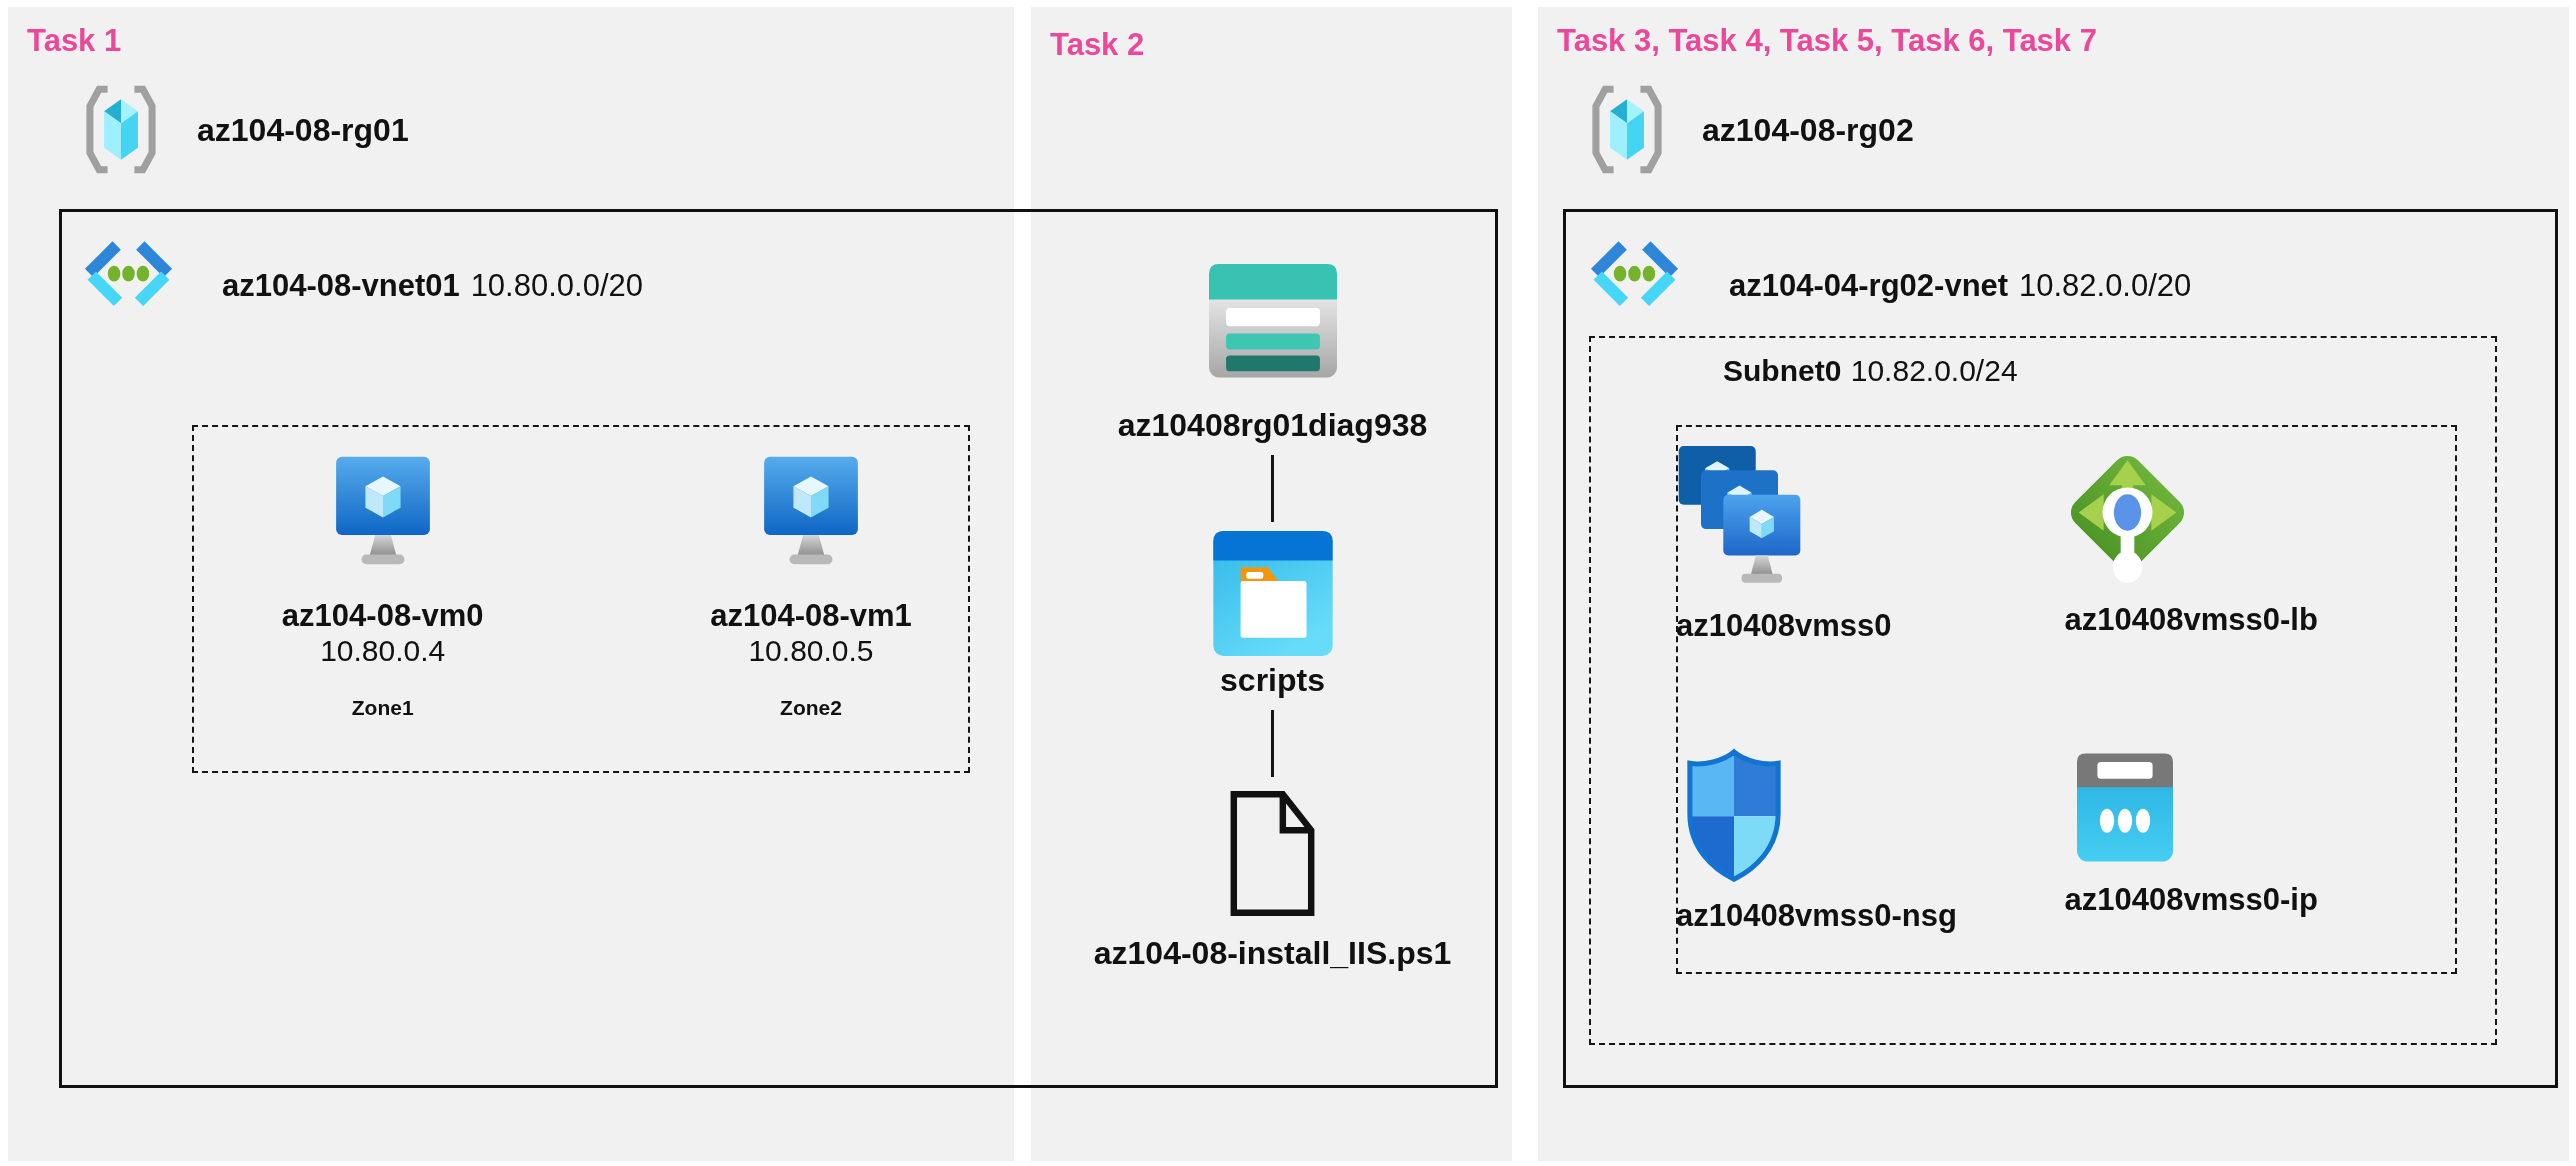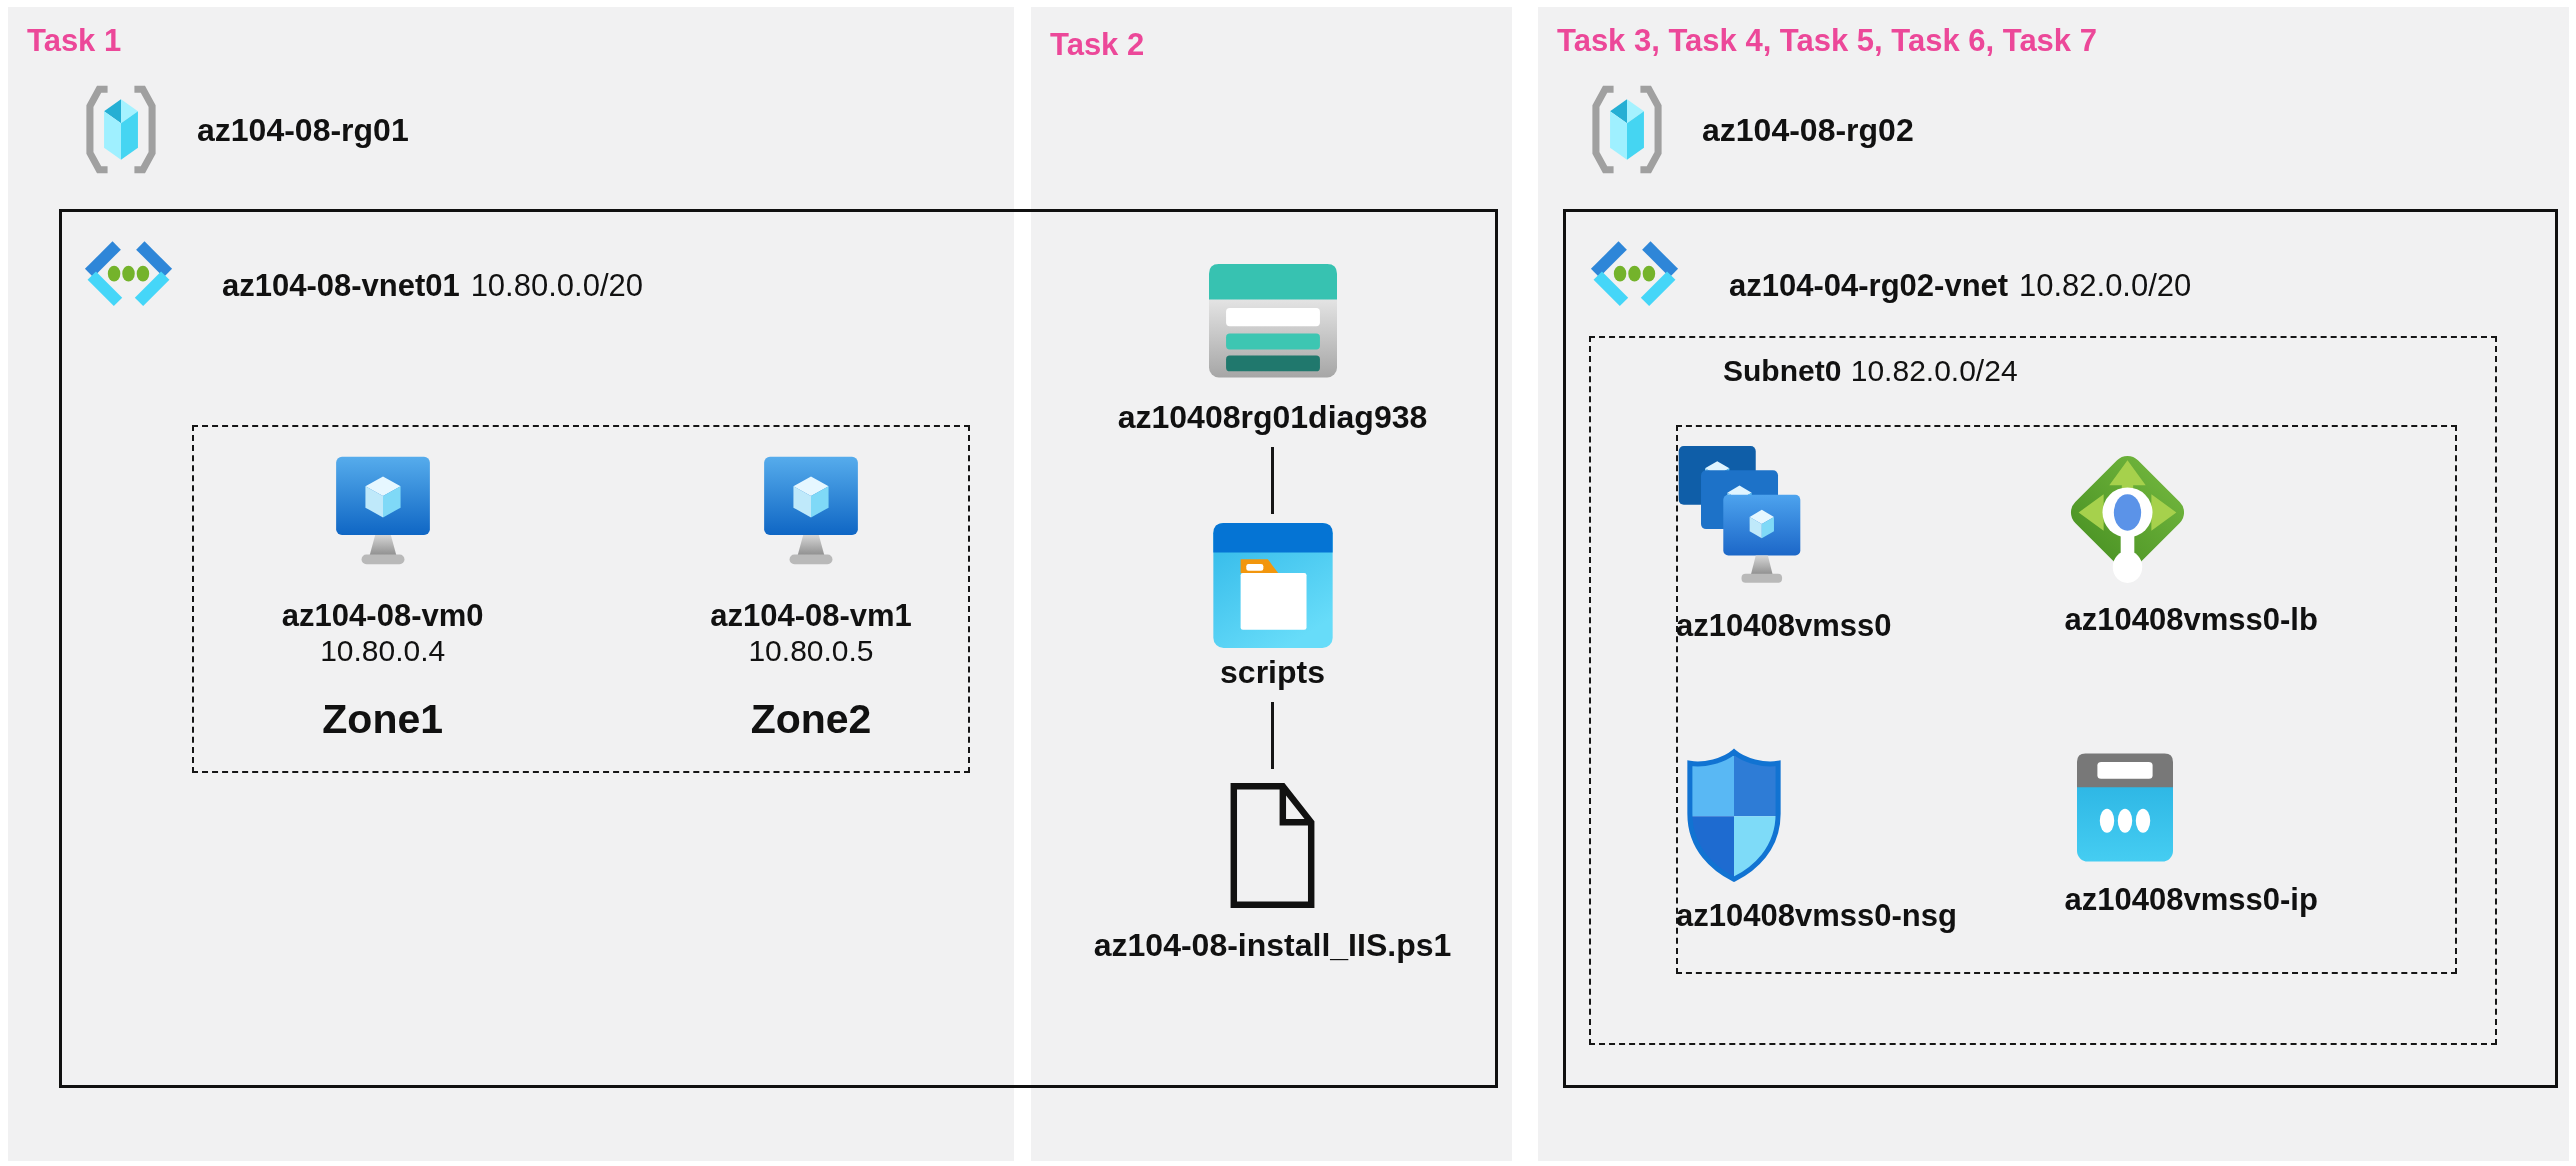--- a/index.html
+++ b/index.html
@@ -30,25 +30,25 @@
   .vnet-label .b{font-weight:700;}
   .vnet-label .r{font-weight:400;margin-left:10.8px;}
   .subnet-label{position:absolute;font-size:30px;white-space:nowrap;}
   .subnet-label .b{font-weight:700;}
   .subnet-label .r{font-weight:400;margin-left:9.4px;}
 
   .vm-col{position:absolute;top:0;width:364px;display:flex;flex-direction:column;align-items:center;padding-top:24px;}
   #vm-col-0{left:6.7px;} #vm-col-1{left:435px;}
   .vm-name{margin-top:21.6px;font-size:31px;font-weight:700;white-space:nowrap;}
   .vm-ip{font-size:30px;font-weight:400;white-space:nowrap;}
-  .vm-zone{margin-top:28px;font-size:41px;font-weight:700;white-space:nowrap;}
+  .vm-zone{margin-top:28px;font-size:21px;font-weight:700;white-space:nowrap;}
 
   #task2-stack{position:absolute;left:1104px;top:264px;width:337px;display:flex;flex-direction:column;align-items:center;}
   .stack-label{font-size:32px;font-weight:700;white-space:nowrap;}
-  #storage-label{margin-top:19px;}
+  #storage-label{margin-top:27px;}
   #container-label{margin-top:6px;text-align:right;}
   #file-label{margin-top:17.5px;}
   .connector{width:2.7px;height:67px;background:#161616;}
   #connector-1{margin-top:10.8px;} #connector-2{margin-top:10.8px;}
   #scripts-icon{margin-top:9.4px;} #file-icon{margin-top:12px;}
 
   #vmss-grid{position:absolute;left:1676px;top:425px;width:777px;height:545px;
              display:grid;grid-template-columns:1fr 1fr;grid-template-rows:297px 248px;}
   .grid-cell{display:flex;flex-direction:column;}
   .cell-r1{padding-top:19px;} .cell-r2{padding-top:21.6px;}

